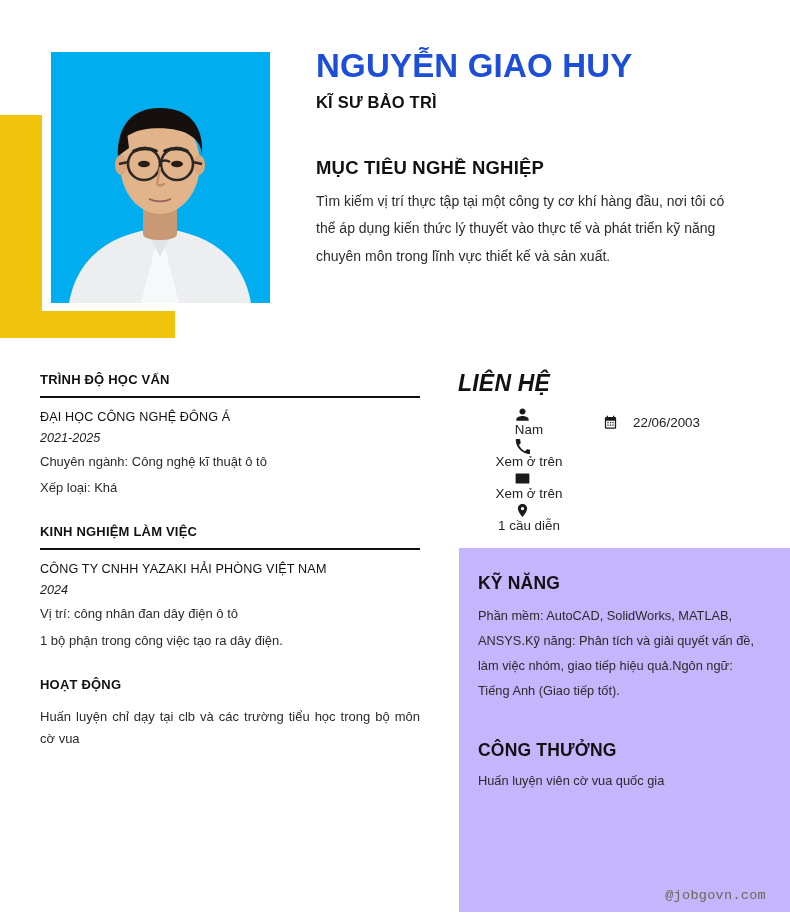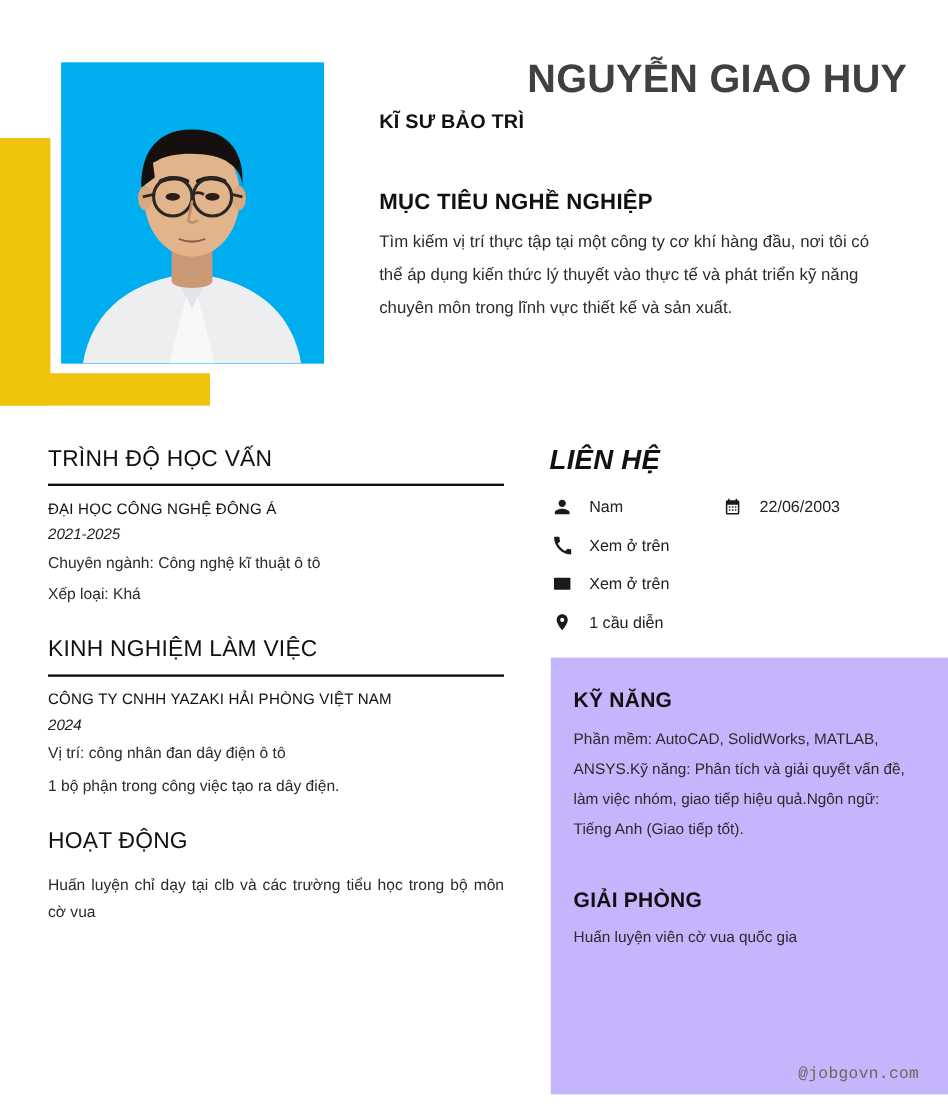--- a/index.html
+++ b/index.html
@@ -59,22 +59,21 @@
     left: 316px;
     top: 48px;
     width: 440px;
   }
   .name {
     font-size: 33px;
     font-weight: bold;
     letter-spacing: 0.2px;
     line-height: 1.12;
     margin: 0;
-    color: #404040;
-    text-align: right;
+    color: #1d4ed8;
   }
   .job-title {
     font-size: 16.5px;
     font-weight: bold;
     margin: 8px 0 0 0;
     letter-spacing: 0.2px;
     color: #111111;
   }
   .objective-heading {
     font-size: 18.5px;
@@ -92,22 +91,22 @@
   }
 
   
   .left-col {
     position: absolute;
     left: 40px;
     top: 372px;
     width: 380px;
   }
   .sec-title {
-    font-size: 19px;
-    font-weight: normal;
+    font-size: 13px;
+    font-weight: bold;
     letter-spacing: 0.2px;
     margin: 0;
     color: #111111;
   }
   .rule {
     height: 1.6px;
     background: #111111;
     margin: 9px 0 0 0;
     width: 380px;
   }
@@ -157,21 +156,21 @@
   }
   .c-row {
     display: flex;
     align-items: center;
     height: 32px;
   }
   .c-cell {
     display: flex;
     align-items: center;
   }
-  .c-cell.first { width: 142px; }
+  .c-cell.first { width: 142px; flex-direction: column; }
   .c-ico {
     width: 20px;
     min-width: 20px;
     display: flex;
     align-items: center;
     justify-content: center;
     margin-right: 13px;
   }
   .c-ico svg { display: block; fill: #1a1a1a; }
   .c-val {
@@ -364,20 +363,20 @@
         <h2 class="p-title">KỸ NĂNG</h2>
         <p class="p-text">Phần mềm: AutoCAD, SolidWorks, MATLAB, ANSYS.Kỹ năng: Phân tích và giải quyết vấn đề, làm việc nhóm, giao tiếp hiệu quả.Ngôn ngữ: Tiếng Anh (Giao tiếp tốt).</p>
       </section>
 
       <div class="p-gap"></div>
 
 
       <div class="p-gap"></div>
 
       <section>
-        <h2 class="p-title">GIẢI PHÒNG</h2>
+        <h2 class="p-title">CÔNG THƯỞNG</h2>
         <p class="p-text small">Huấn luyện viên cờ vua quốc gia</p>
       </section>
     </div>
     <div class="watermark">@jobgovn.com</div>
   </div>
 
 </div>
 
 </body></html>

